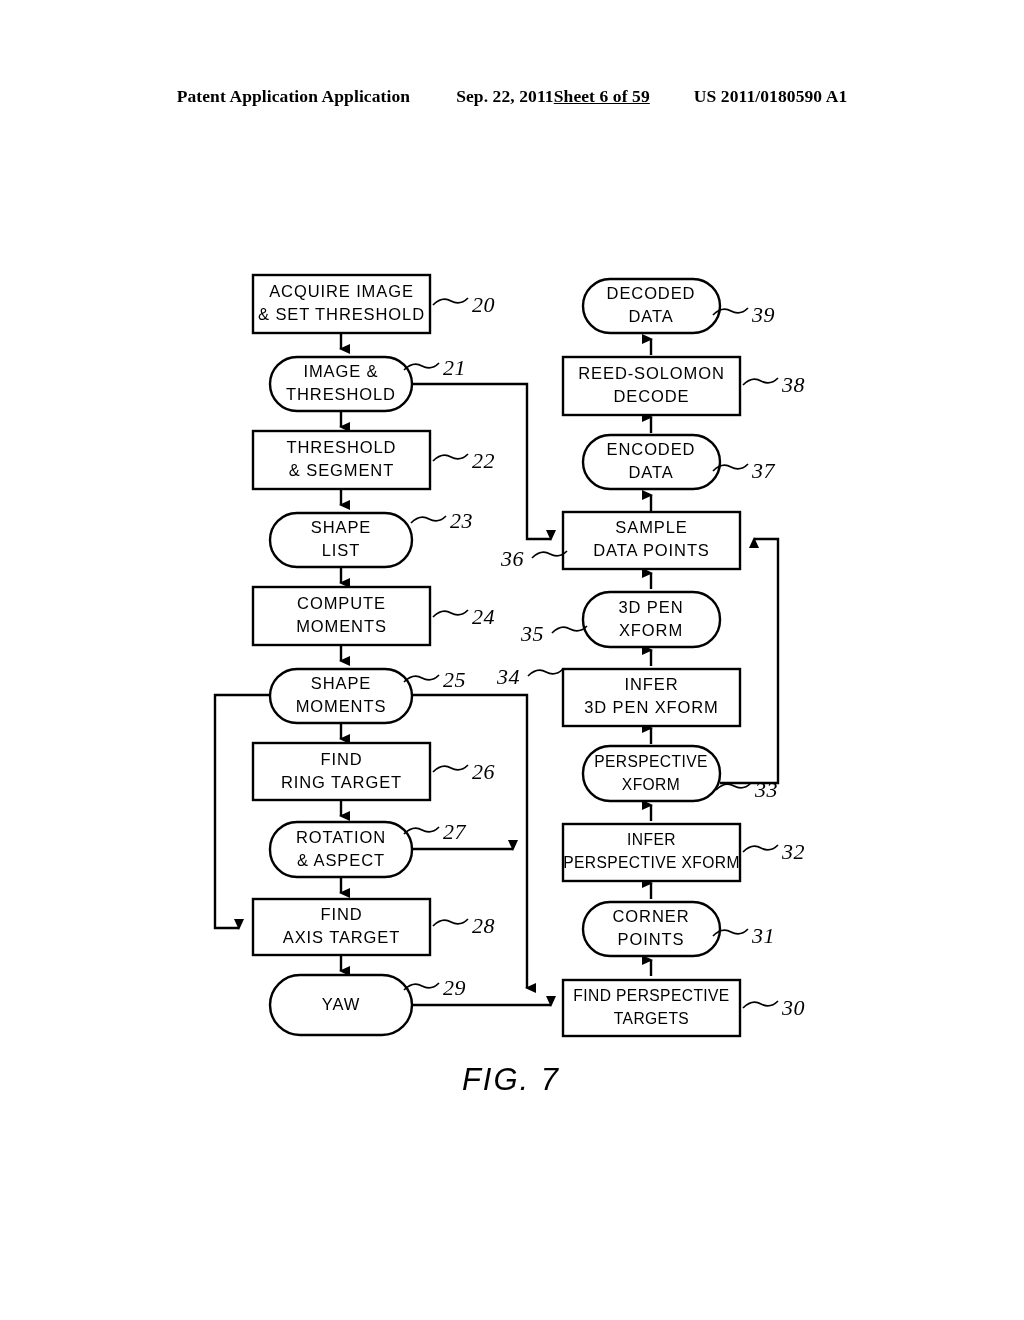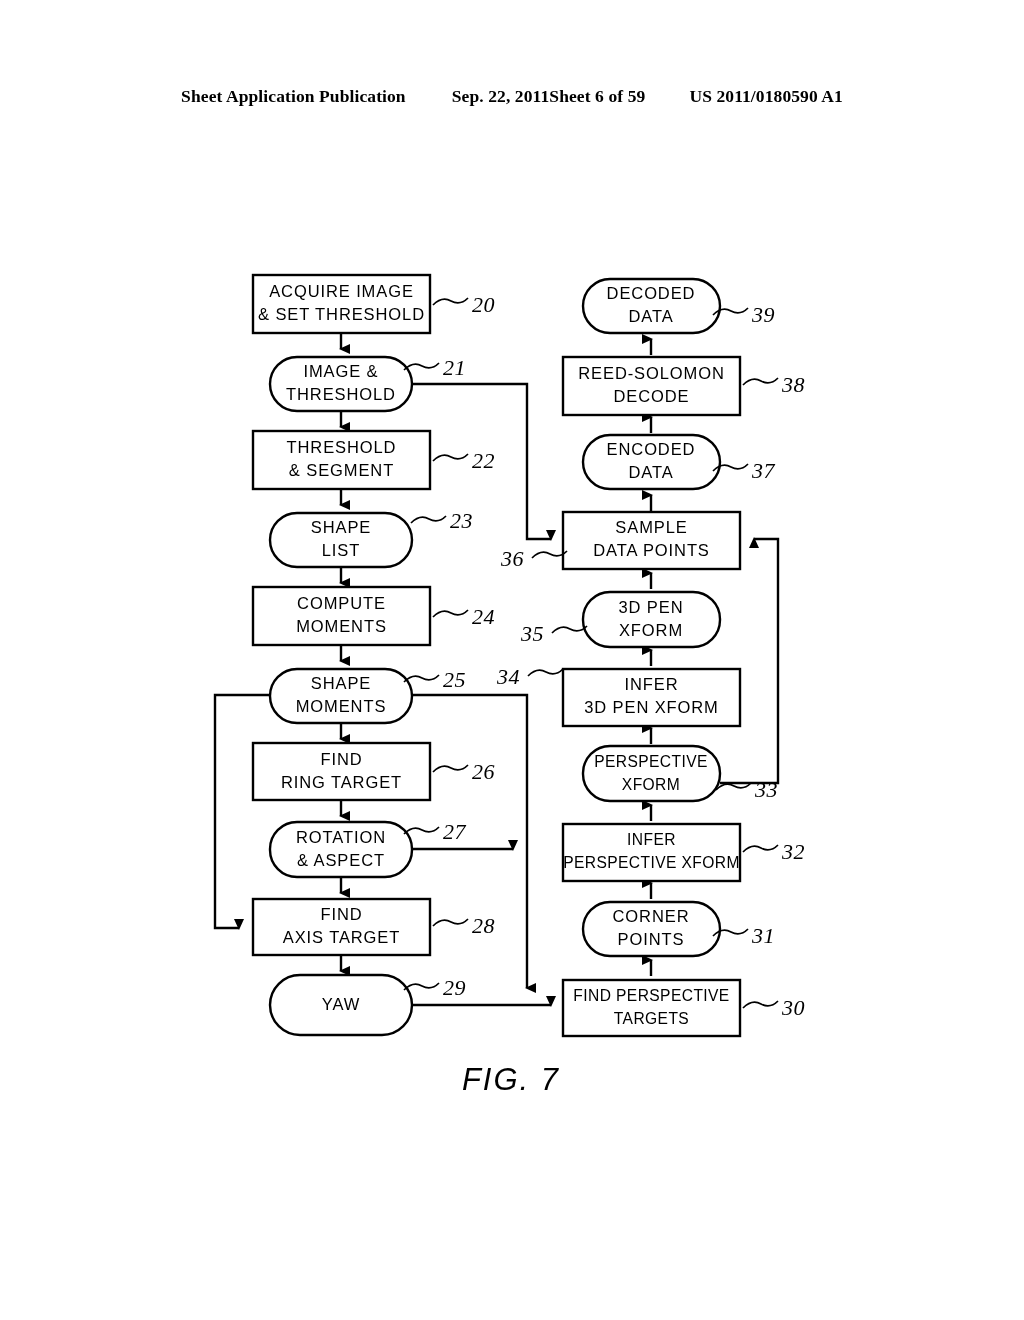--- a/index.html
+++ b/index.html
@@ -29,21 +29,21 @@
     justify-content: center;
     align-items: baseline;
     font-family: "Liberation Serif", serif;
     font-weight: bold;
     font-size: 17.5px;
     letter-spacing: 0.1px;
     white-space: nowrap;
   }
   .header .h-pub { margin-right: 46px; }
   .header .h-date { }
-  .header .h-sheet { margin-right: 44px; }
+  .header .h-sheet { margin-right: 44px; text-decoration: underline; }
   .header .h-num { }
 
   #figure {
     position: absolute;
     top: 0;
     left: 0;
   }
   svg text {
     fill: #000000;
   }
@@ -94,21 +94,21 @@
     stroke-width: 1.7;
     fill: none;
   }
 </style>
 </head>
 <body>
 
 <div id="page">
 
   <div class="header">
-    <span class="h-pub">Sheet Application Publication</span>
+    <span class="h-pub">Patent Application Application</span>
     <span class="h-date">Sep. 22, 2011</span>
     <span class="h-sheet">Sheet 6 of 59</span>
     <span class="h-num">US 2011/0180590 A1</span>
   </div>
 
   <svg id="figure" width="1024" height="1320" viewBox="0 0 1024 1320">
 
     <defs>
       <marker id="ah-down" markerWidth="16" markerHeight="16" refX="5" refY="9" orient="auto" markerUnits="userSpaceOnUse">
         <path class="arrowhead" d="M0,0 L10,0 L5,11 Z"></path>

